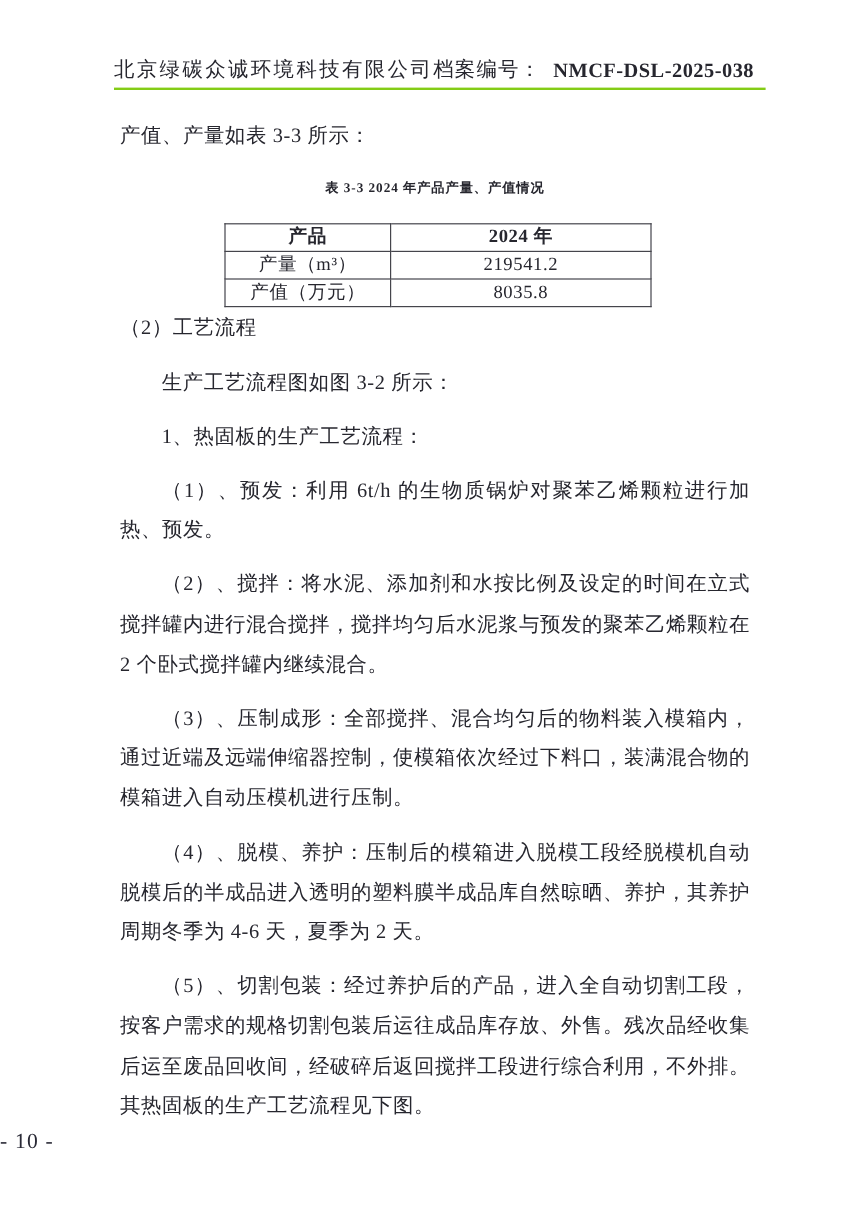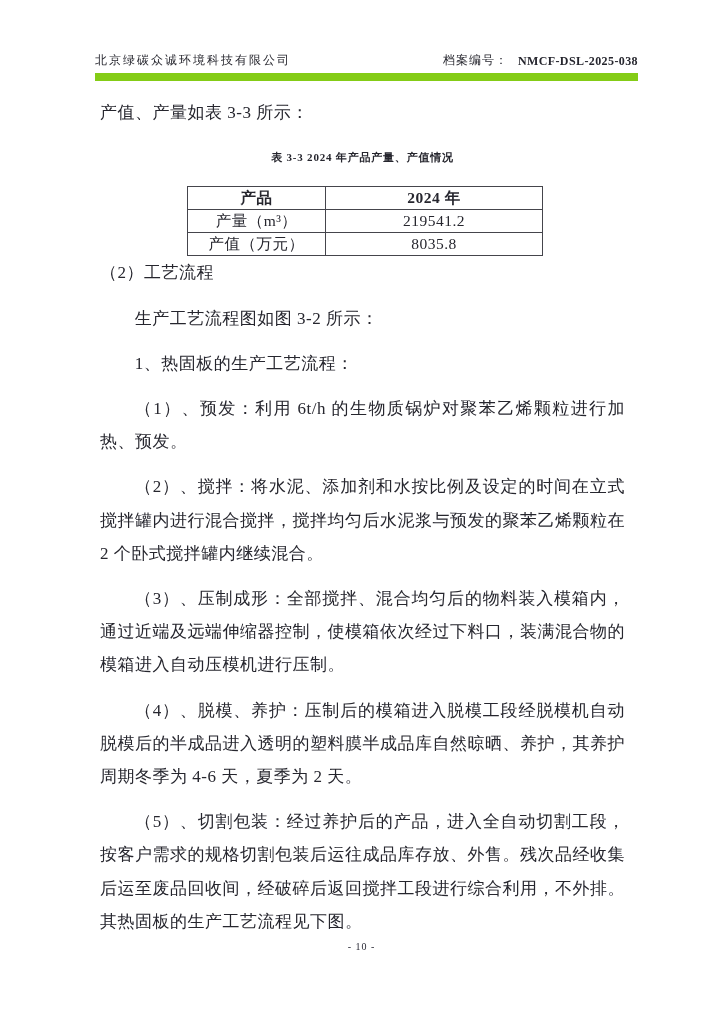--- a/index.html
+++ b/index.html
@@ -17,26 +17,26 @@
     font-family: "Liberation Serif", "DejaVu Serif", serif;
     color: #26262e;
   }
   
   .header {
     position: absolute;
     left: 95px;
     right: 85px;
     top: 44px;
     height: 25px;
-    border-bottom: 8px solid #84cc16;
+    border-bottom: 2px solid #84cc16;
     display: flex;
-    justify-content: space-between;
+    justify-content: flex-start;
     align-items: flex-end;
     padding-bottom: 4px;
-    font-size: 12px;
+    font-size: 17px;
   }
   .header .company {
     letter-spacing: 2px;
   }
   .header .doc-no-wrap {
     display: flex;
     align-items: flex-end;
   }
   .header .doc-no-label {
     letter-spacing: 1px;
@@ -94,22 +94,22 @@
   .prod-table .col-value { width: 212px; }
   .first-after-table {
     margin-top: 0 !important;
   }
   
   .footer {
     position: absolute;
     left: 0;
     right: 0;
     top: 941px;
-    text-align: center;
-    font-size: 10px;
+    text-align: left;
+    font-size: 18px;
     letter-spacing: 1px;
     color: #2a2a36;
   }
 </style>
 </head>
 <body>
 
 <div class="page">
 
   <div class="header">

